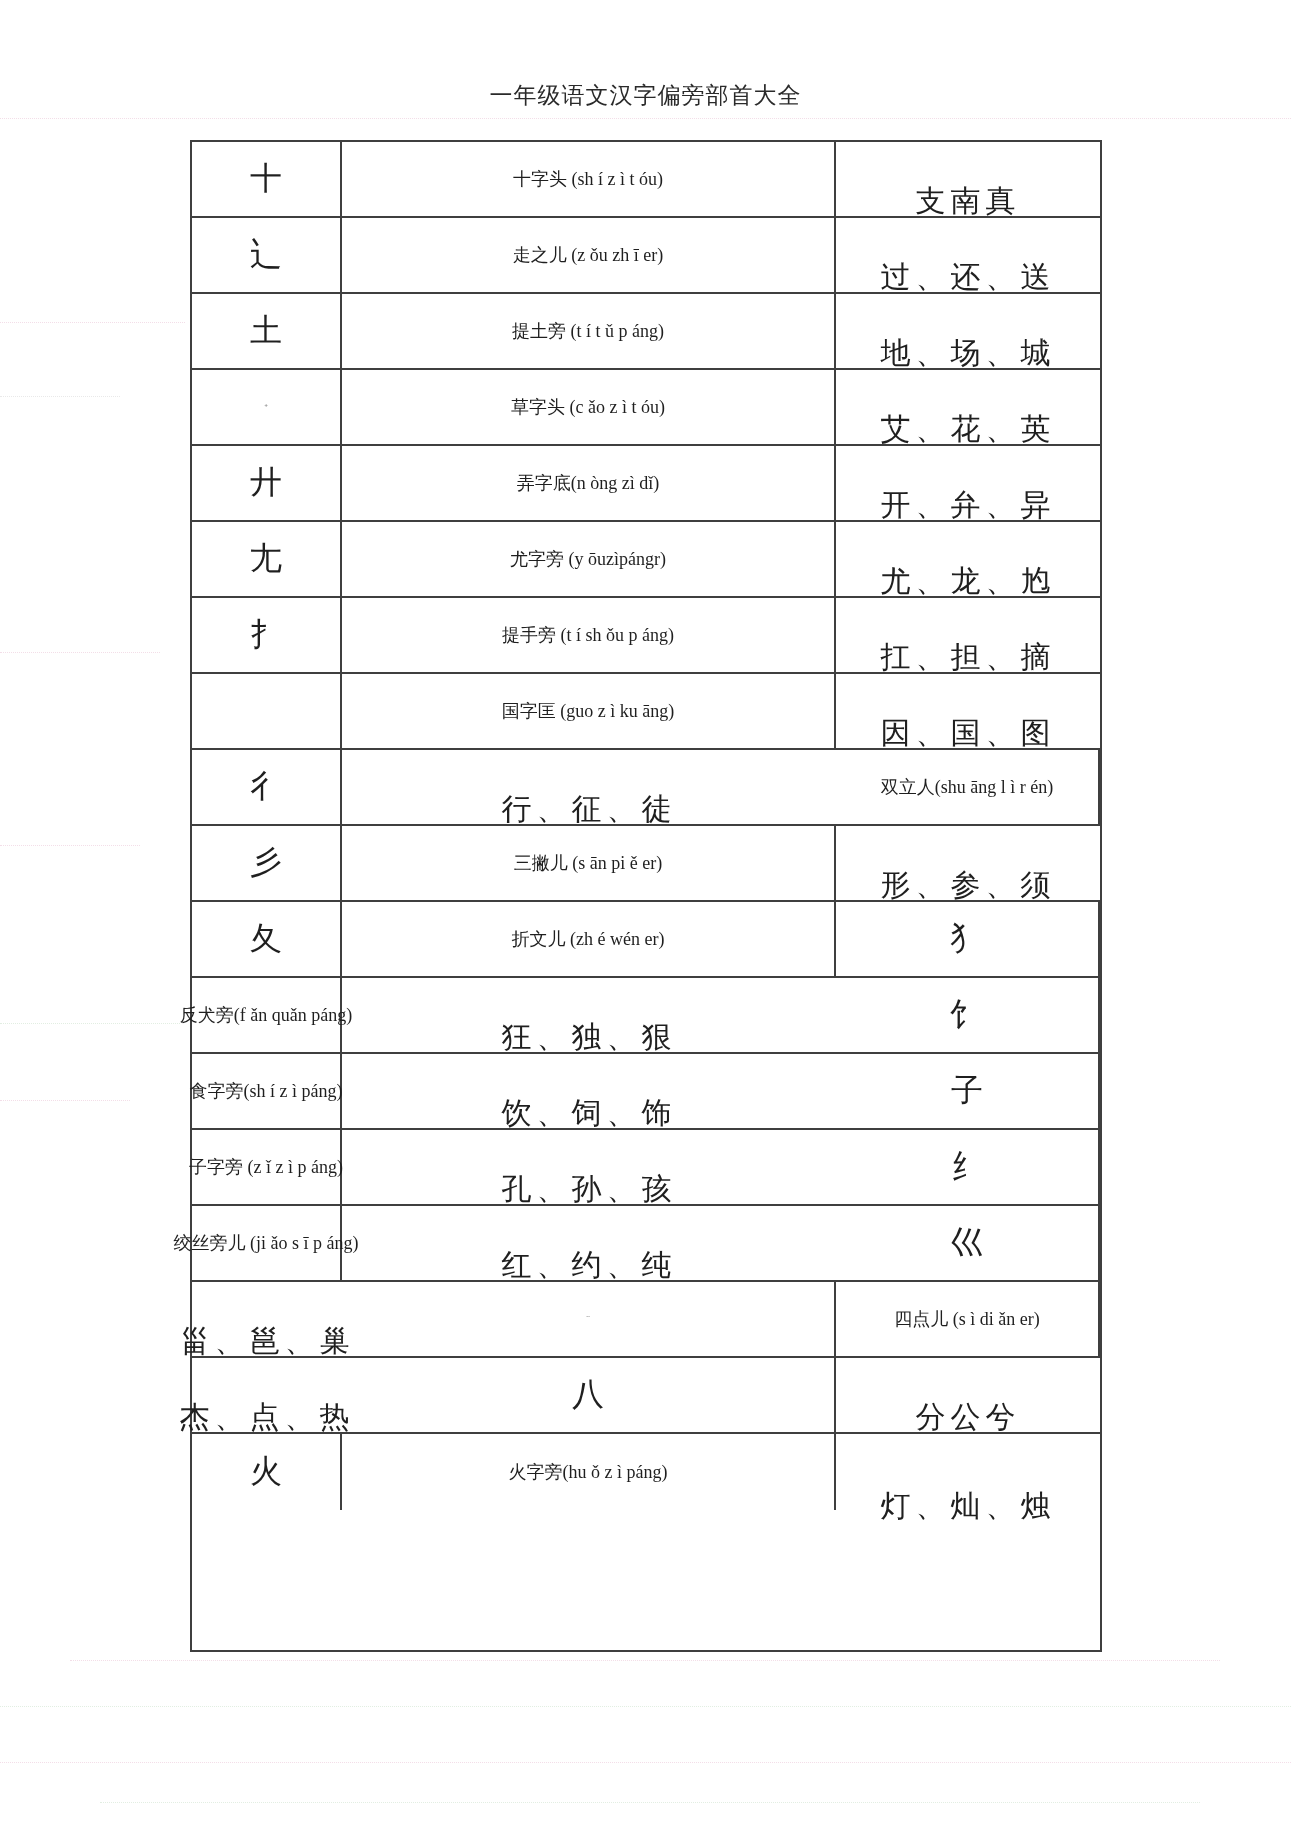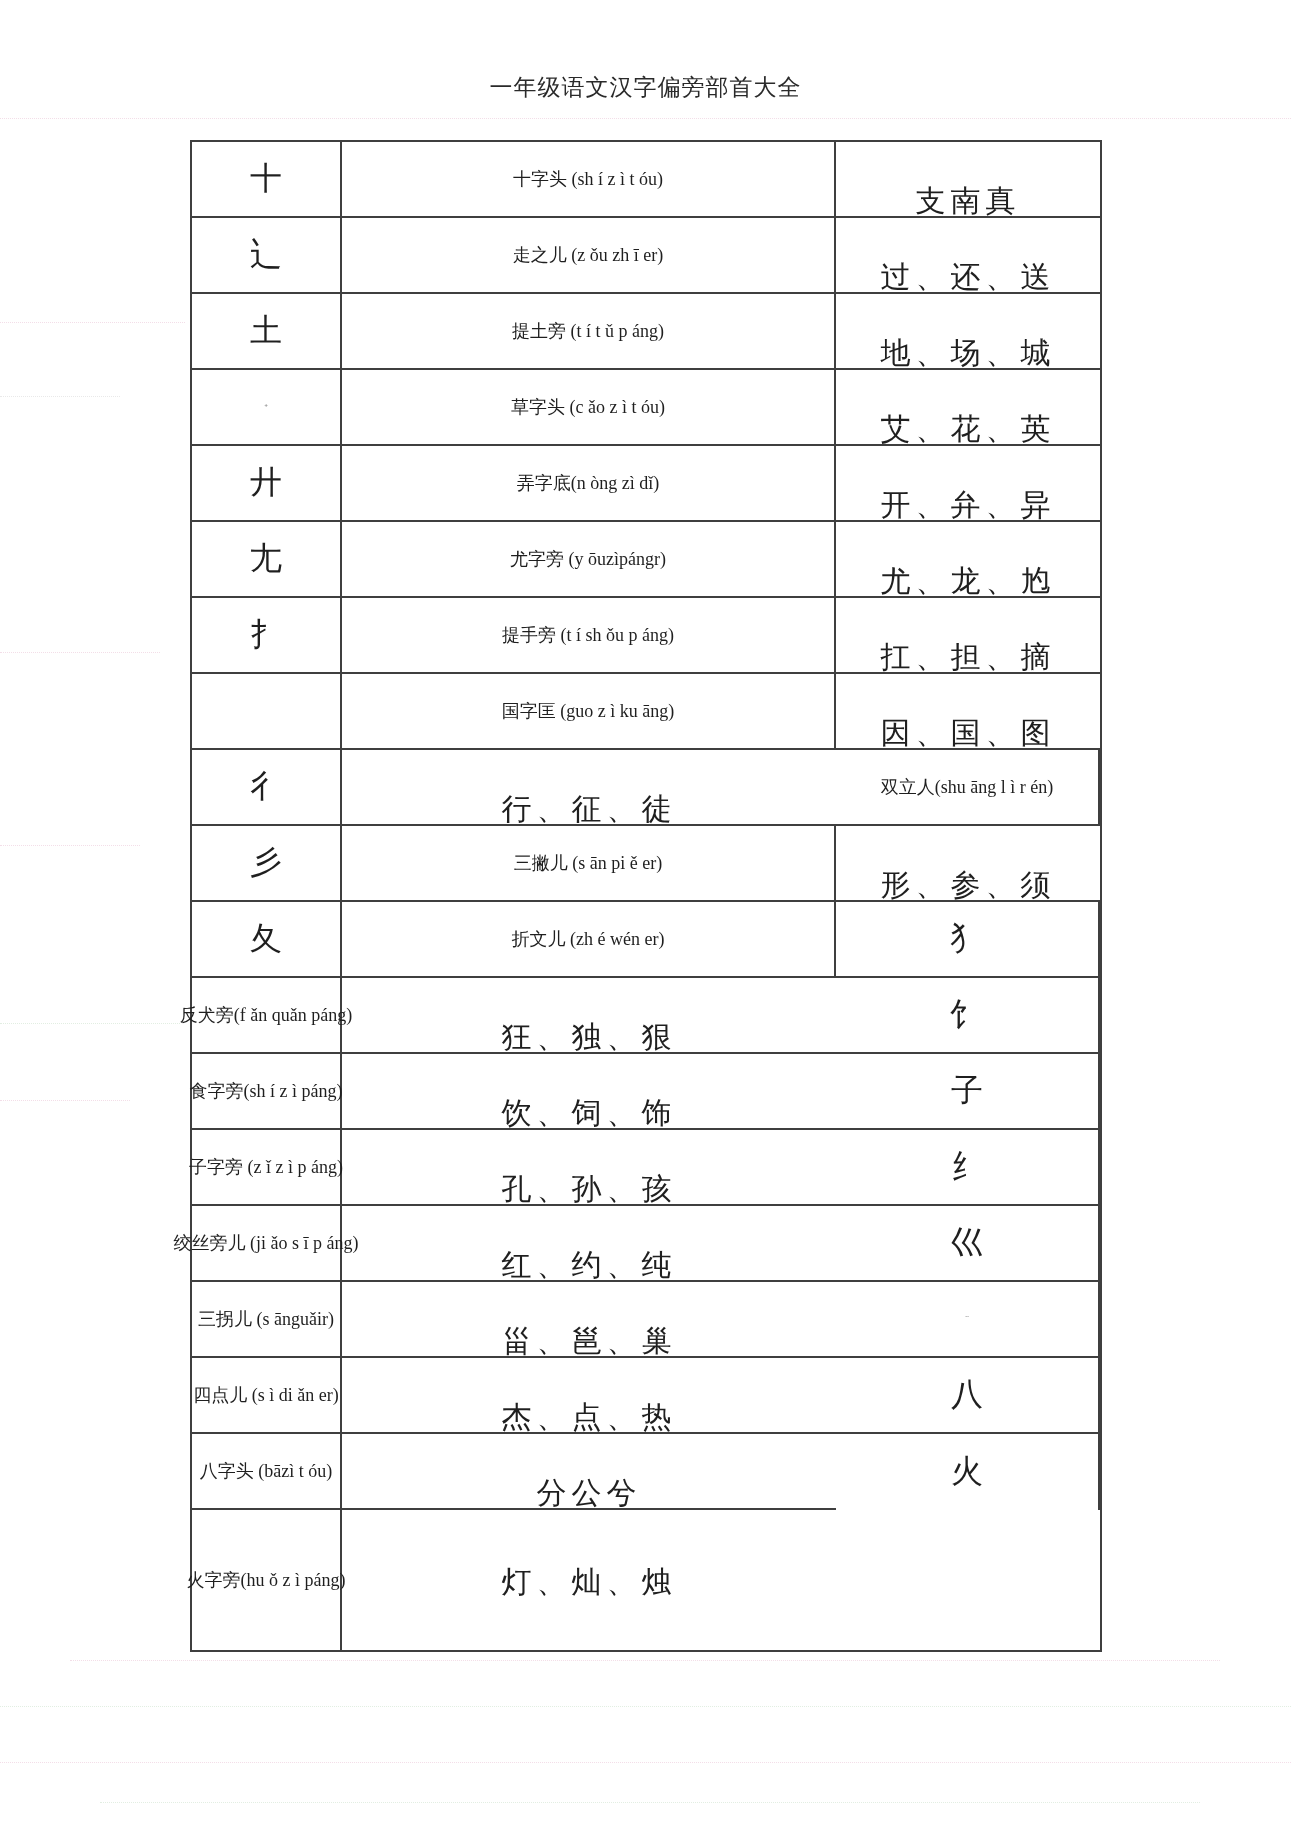--- a/index.html
+++ b/index.html
@@ -4,21 +4,21 @@
 <style>
   html,body{margin:0;padding:0;}
   body{
     width:1291px;height:1827px;position:relative;
     background:#ffffff;
     font-family:"Liberation Serif", serif;
     color:#1f1f1f;
     overflow:hidden;
   }
   .page-title{
-    position:absolute;top:72px;left:0;width:1291px;
+    position:absolute;top:80px;left:0;width:1291px;
     text-align:center;font-size:23px;letter-spacing:1px;color:#2a2a2a;
   }
   .radicals-table{
     position:absolute;left:190px;top:140px;
     display:grid;
     grid-template-columns:150px 494px 264px;
     grid-template-rows:repeat(18,76px) 140px;
     border:2px solid #3f3f3f;
     background:#ffffff;
   }
@@ -101,29 +101,27 @@
 
   <div class="cell c0 cell-radical">子</div>
   <div class="cell c1 cell-name">子字旁 (z ǐ z ì p áng)</div>
   <div class="cell c2 cell-examples">孔、孙、孩</div>
 
   <div class="cell c0 cell-radical">纟</div>
   <div class="cell c1 cell-name">绞丝旁儿 (ji ǎo s ī p áng)</div>
   <div class="cell c2 cell-examples">红、约、纯</div>
 
   <div class="cell c0 cell-radical">巛</div>
-  <div class="cell c1 cell-name">三拐儿 (s ānguǎir)</div>
   <div class="cell c2 cell-examples">甾、邕、巢</div>
 
   <div class="cell c0 cell-radical faint-mark">¨</div>
   <div class="cell c1 cell-name">四点儿 (s ì di ǎn er)</div>
   <div class="cell c2 cell-examples">杰、点、热</div>
 
   <div class="cell c0 cell-radical">八</div>
-  <div class="cell c1 cell-name">八字头 (bāzì t óu)</div>
   <div class="cell c2 cell-examples">分公兮</div>
 
   <div class="cell c0 cell-radical lastrow">火</div>
   <div class="cell c1 cell-name lastrow">火字旁(hu ǒ z ì páng)</div>
   <div class="cell c2 cell-examples lastrow top-align">灯、灿、烛</div>
 </div>
 
 <div class="artifact a-pink" style="top:118px;left:0;width:1291px;"></div>
 <div class="artifact a-pink" style="top:322px;left:0;width:185px;"></div>
 <div class="artifact a-gray" style="top:396px;left:0;width:120px;"></div>

